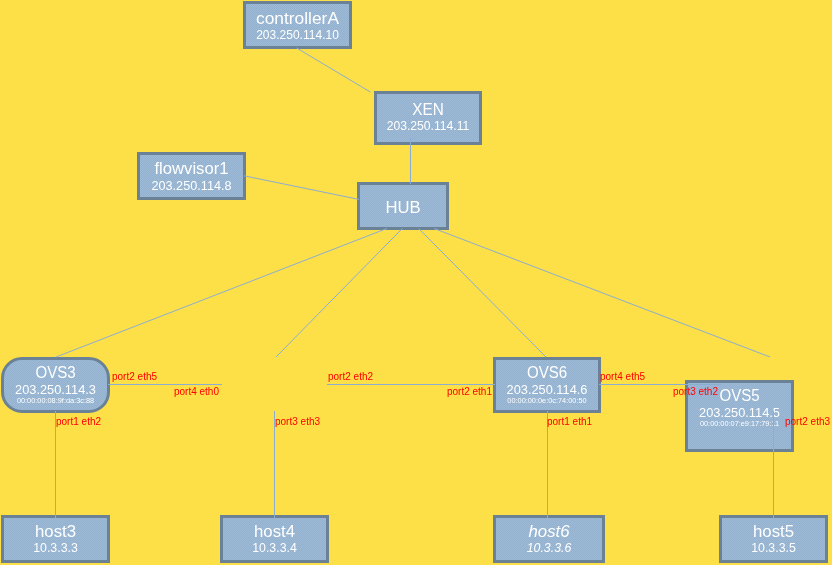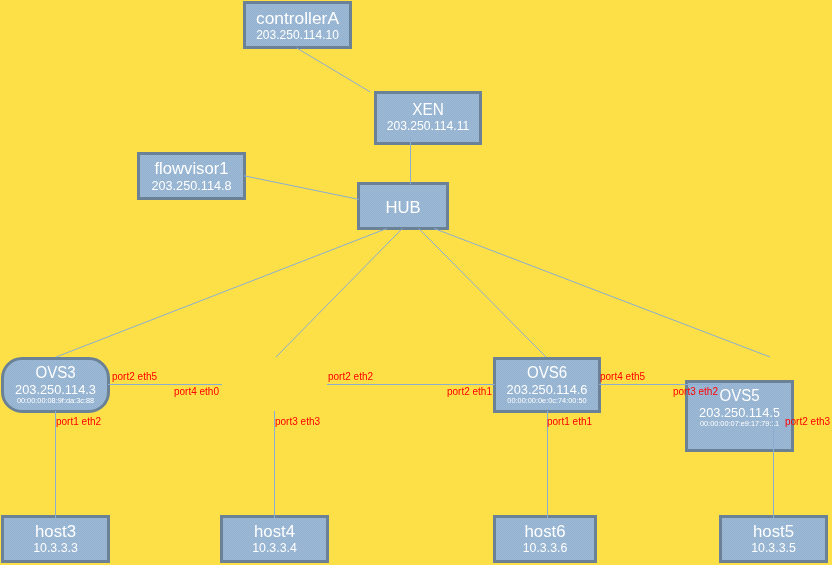--- a/index.html
+++ b/index.html
@@ -73,21 +73,21 @@
       <div class="node-dpid" style="top: 37px; font-size: 7px; transform: scaleX(1.05);">00:00:00:07:e9:17:79:11</div>
     </div>
     <div class="node" style="left: 1px; top: 515px; width: 109px; height: 48px;">
       <div class="node-title" style="top: 6px; font-size: 16px; transform: scaleX(1.05);">host3</div>
       <div class="node-ip" style="top: 23px; font-size: 13px; transform: scaleX(0.95);">10.3.3.3</div>
     </div>
     <div class="node" style="left: 220px; top: 515px; width: 109px; height: 48px;">
       <div class="node-title" style="top: 6px; font-size: 16px; transform: scaleX(1.05);">host4</div>
       <div class="node-ip" style="top: 23px; font-size: 13px; transform: scaleX(0.95);">10.3.3.4</div>
     </div>
-    <div class="node" style="left: 493px; top: 515px; width: 104px; height: 48px;">
+    <div class="node" style="left: 493px; top: 515px; width: 112px; height: 48px; font-style: italic;">
       <div class="node-title" style="top: 6px; font-size: 16px; transform: scaleX(1.05);">host6</div>
       <div class="node-ip" style="top: 23px; font-size: 13px; transform: scaleX(0.95);">10.3.3.6</div>
     </div>
     <div class="node" style="left: 719px; top: 515px; width: 109px; height: 48px;">
       <div class="node-title" style="top: 6px; font-size: 16px; transform: scaleX(1.05);">host5</div>
       <div class="node-ip" style="top: 23px; font-size: 13px; transform: scaleX(0.95);">10.3.3.5</div>
     </div>
     <div class="port-label" style="left: 112px; top: 371px;">port2  eth5</div>
     <div class="port-label" style="right: 613px; top: 386px; text-align: center;">port4  eth0</div>
     <div class="port-label" style="left: 328px; top: 371px;">port2  eth2</div>

